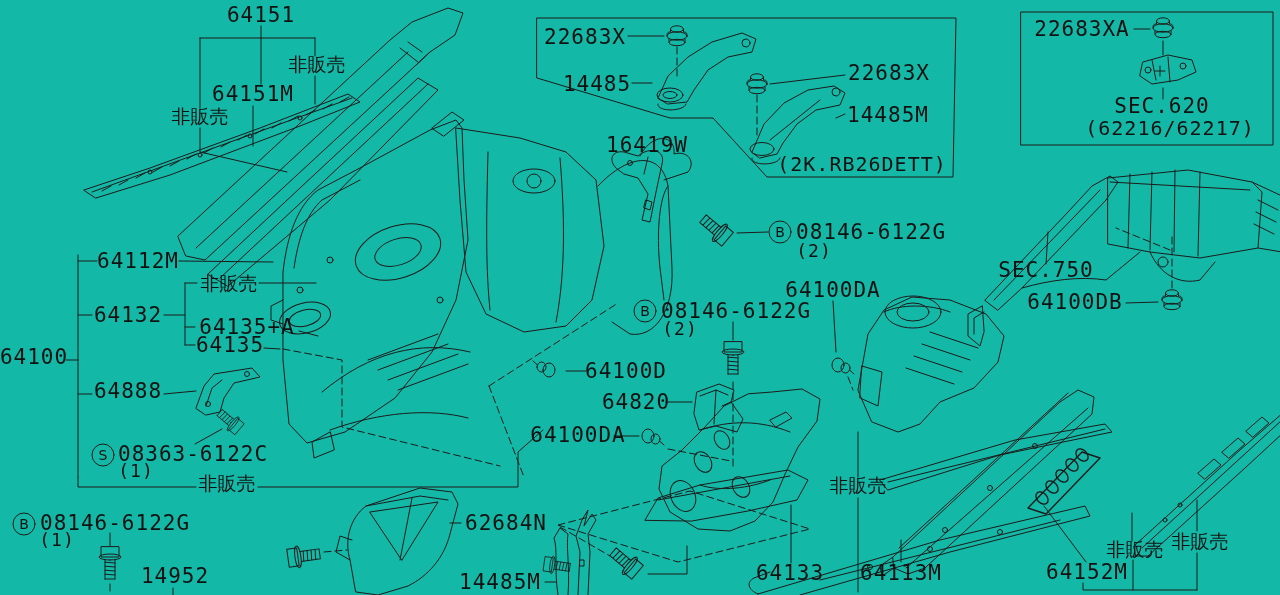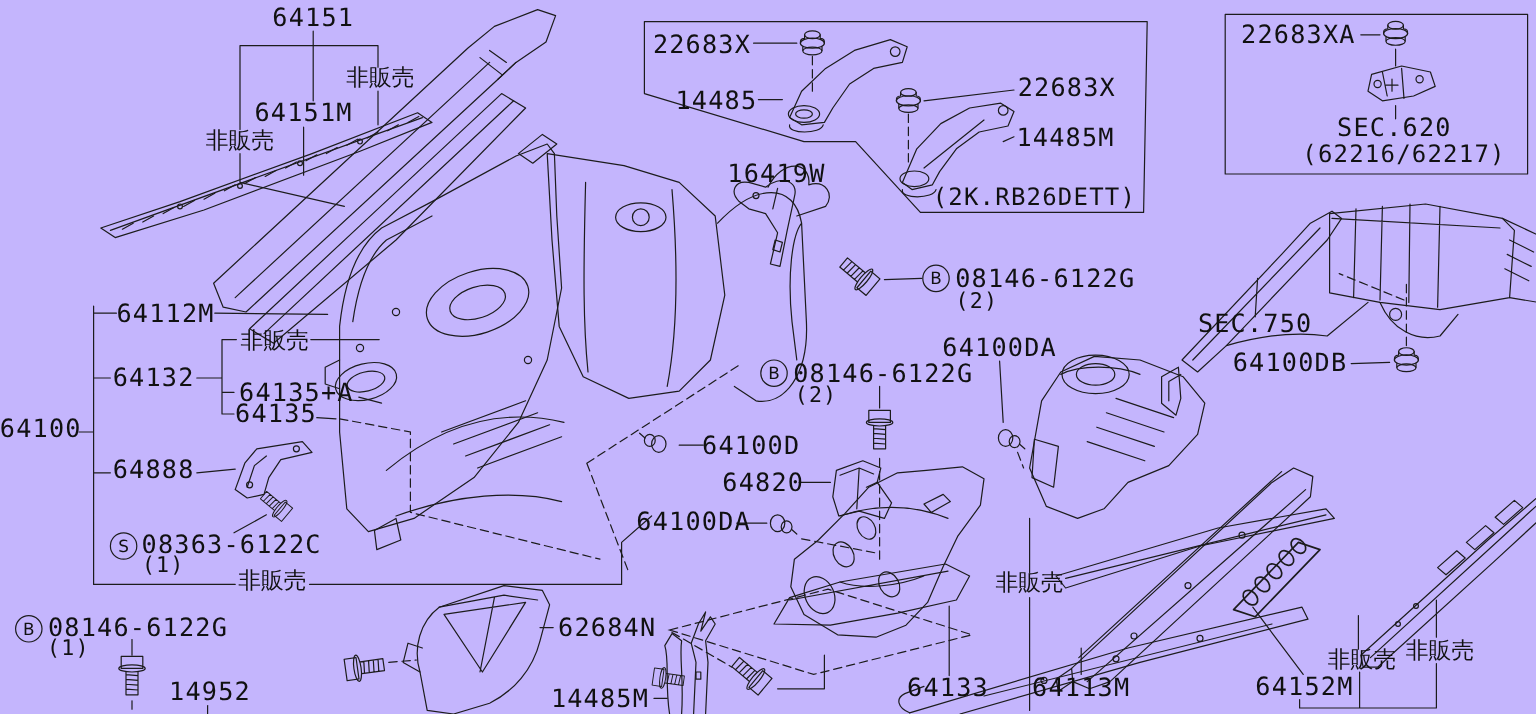--- a/index.html
+++ b/index.html
@@ -1,16 +1,16 @@
 <!DOCTYPE html>
 <html><head>
 <meta charset="utf-8">
 <style>
   html,body{margin:0;padding:0;background:#ffffff;}
-  .stage{position:relative;width:1280px;height:595px;background:#c4b5fd;overflow:hidden;}
+  .stage{position:relative;width:1280px;height:595px;background:#14b8a6;overflow:hidden;}
   svg{display:block;}
   .ln{stroke:#1c1c1c;stroke-width:1;fill:none;stroke-linecap:round;stroke-linejoin:round;}
   .ln2{stroke:#1c1c1c;stroke-width:1.4;fill:none;stroke-linecap:round;stroke-linejoin:round;}
   .dash{stroke:#1c1c1c;stroke-width:1;fill:none;stroke-dasharray:7 4;stroke-linecap:round;}
   .lbl{font-family:"DejaVu Sans Mono",monospace;font-size:21px;letter-spacing:1px;fill:#111;}
   .lbl-note{font-family:"DejaVu Sans Mono",monospace;font-size:20px;letter-spacing:1px;fill:#111;}
   .lbl-sm{font-family:"DejaVu Sans Mono",monospace;font-size:18px;letter-spacing:1px;fill:#111;}
   .lbl-jp{font-family:"DejaVu Sans",sans-serif;font-size:19px;fill:#111;}
   .circ-letter{font-family:"DejaVu Sans",sans-serif;font-size:14px;fill:#111;}
 </style>

